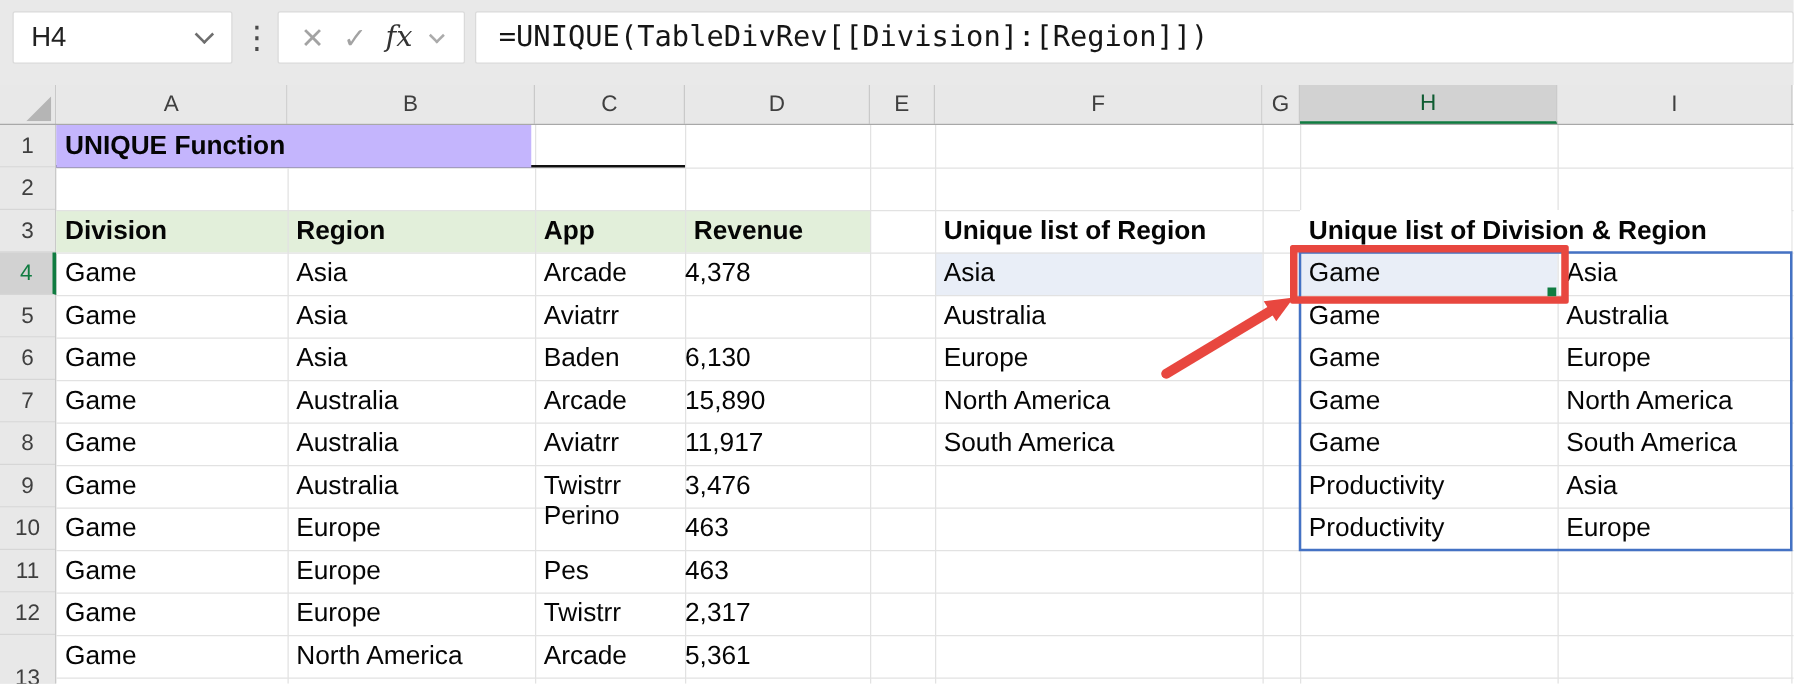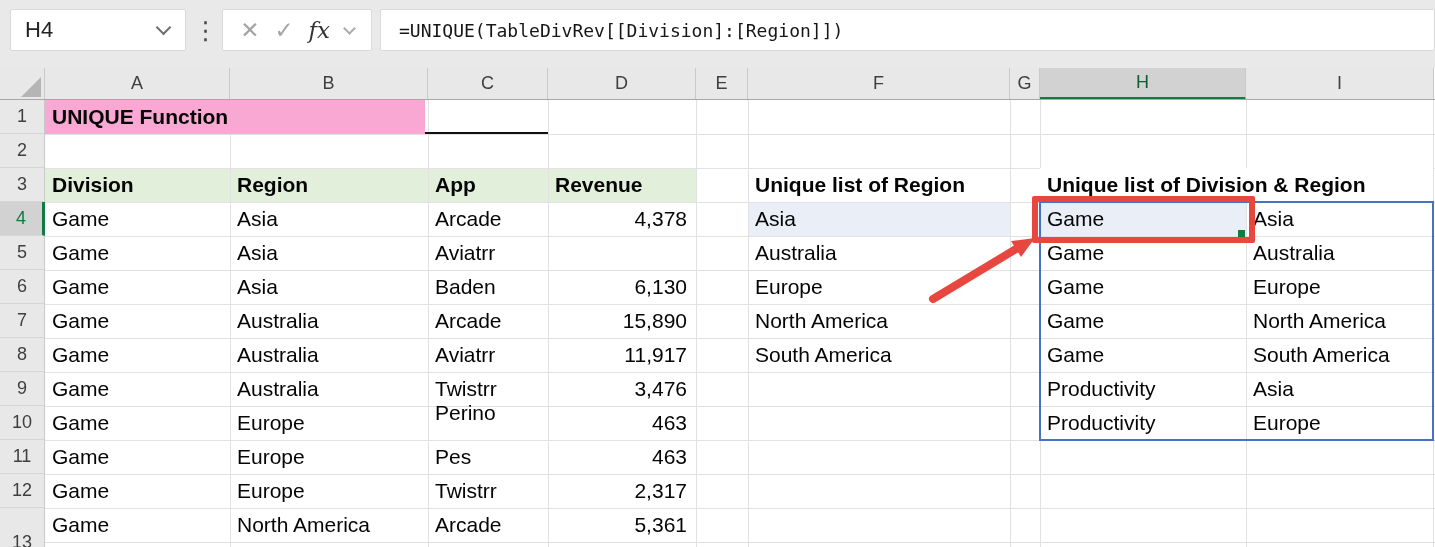--- a/index.html
+++ b/index.html
@@ -18,21 +18,21 @@
   .tb-box{position:absolute;top:9px;height:42px;background:#fff;border:1px solid #DADADA;border-radius:2px}
   .namebox{left:10px;width:176px;display:flex;align-items:center}
   .namebox .val{padding-left:14px;font-size:22px;color:#222;flex:1}
   .chev{width:11px;height:11px;border-left:2px solid #6E6E6E;border-bottom:2px solid #6E6E6E;transform:rotate(-45deg);margin-right:16px;margin-top:-6px}
   .kebab{position:absolute;left:193px;top:0;height:60px;display:flex;align-items:center;font-size:25px;color:#4A4A4A;letter-spacing:0}
   .fxbox{left:222px;width:150px;display:flex;align-items:center;justify-content:space-around;padding:0 10px}
   .icon-gray{font-size:23px;color:#A3A3A3}
   .fx{font-size:23px;color:#333;font-style:italic;font-family:"DejaVu Serif",serif}
   .chev-sm{width:9px;height:9px;border-left:2px solid #ABABAB;border-bottom:2px solid #ABABAB;transform:rotate(-45deg);margin-top:-4px}
   .fbar{left:380px;width:1055px;display:flex;align-items:center}
-  .fbar .formula{padding-left:18px;font-size:18px;color:#161616;font-family:"DejaVu Sans Mono","Liberation Mono",monospace;white-space:pre}
+  .fbar .formula{padding-left:18px;font-size:23px;color:#161616;font-family:"DejaVu Sans Mono","Liberation Mono",monospace;white-space:pre}
 
   
   .corner{position:absolute;left:0;top:68px;width:45px;height:32px;background:#E8E8E8;border-right:1px solid #C9C9C9}
   .colh-row{position:absolute;left:45px;top:68px;height:32px;right:0}
   .colh{position:absolute;top:0;height:31px;background:#E8E8E8;border-right:1px solid #C9C9C9;
         text-align:center;font-size:18px;color:#3F3F3F;line-height:31px}
   .colh.sel{background:#D2D2D2;border-bottom:3px solid var(--selection-green);color:#0F5C32;height:32px;line-height:29px}
   .hdr-bottom{position:absolute;left:0;top:99px;width:1435px;height:1px;background:#A8A8A8}
   .rowh-col{position:absolute;left:0;top:100px;width:45px;bottom:0;background:#E8E8E8;border-right:1px solid #C9C9C9}
   .rowh{position:absolute;left:0;width:44px;height:34px;text-align:center;font-size:18px;color:#3F3F3F;line-height:33px;border-bottom:1px solid #D6D6D6;background:#E8E8E8}
@@ -40,21 +40,21 @@
 
   
   .vl{position:absolute;top:100px;bottom:0;width:1px;background:#E2E2E2;z-index:2}
   .hl{position:absolute;left:45px;right:0;height:1px;background:#E2E2E2;z-index:2}
   .fill{position:absolute;z-index:1}
   .title-underline{position:absolute;left:45px;top:132px;width:503px;height:2px;background:#111;z-index:3}
 
   
   .cell{position:absolute;height:34px;line-height:33px;padding-left:7px;font-size:21px;color:#050505;white-space:nowrap;z-index:5}
   .b{font-weight:bold}
-  .num{text-align:right;padding-right:9px;padding-left:0}
+  .num{text-align:left;padding-right:9px;padding-left:0}
 
   
   .spill{position:absolute;left:1039px;top:201px;width:395px;height:240px;border:2px solid var(--spill-border);z-index:6;pointer-events:none}
   .redbox{position:absolute;left:1032px;top:196px;width:223px;height:47px;border:6px solid var(--annotation-red);border-radius:2px;z-index:9;pointer-events:none}
   .handle{position:absolute;left:1238px;top:230px;width:7px;height:7px;background:var(--selection-green);z-index:10}
   .arrow-svg{position:absolute;left:0;top:0;z-index:9;pointer-events:none}
 </style>
 </head>
 <body>
 
@@ -133,21 +133,21 @@
     <div class="hl" style="top:338px"></div>
       <div class="hl" style="top:372px"></div>
     <div class="hl" style="top:406px"></div>
       <div class="hl" style="top:440px"></div>
     <div class="hl" style="top:474px"></div>
       <div class="hl" style="top:508px"></div>
     <div class="hl" style="top:542px"></div>
   </div>
   <div class="title-underline"></div>
 
-  <div class="cell b" style="left:45px;top:100px;width:380px;background:#f9a8d4">UNIQUE Function</div>
+  <div class="cell b" style="left:45px;top:100px;width:380px;background:#c4b5fd">UNIQUE Function</div>
 
   <div class="cell b" style="left:45px;top:168px;width:185px">Division</div>
   <div class="cell b" style="left:230px;top:168px;width:198px">Region</div>
   <div class="cell b" style="left:428px;top:168px;width:120px">App</div>
   <div class="cell b" style="left:548px;top:168px;width:148px">Revenue</div>
 
   <div class="cell" style="left:45px;top:202px;width:185px">Game</div>
   <div class="cell" style="left:230px;top:202px;width:198px">Asia</div>
   <div class="cell" style="left:428px;top:202px;width:120px">Arcade</div>
   <div class="cell num" style="left:548px;top:202px;width:148px">4,378</div>

